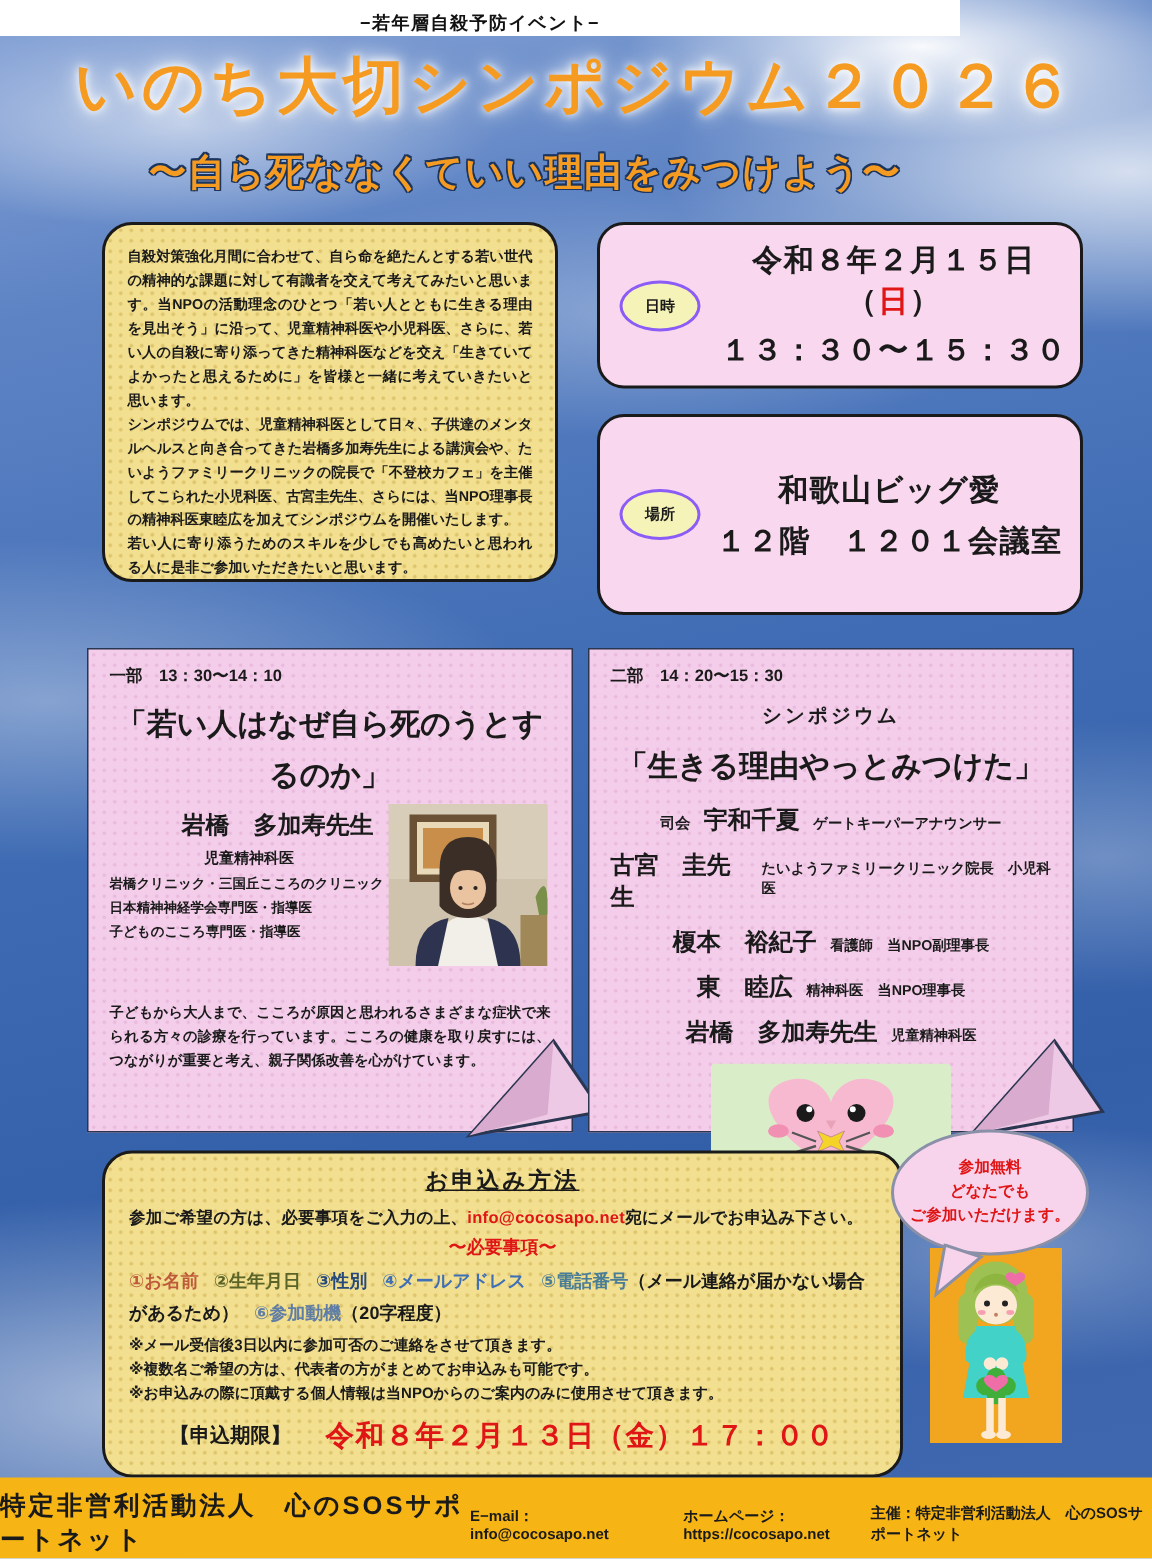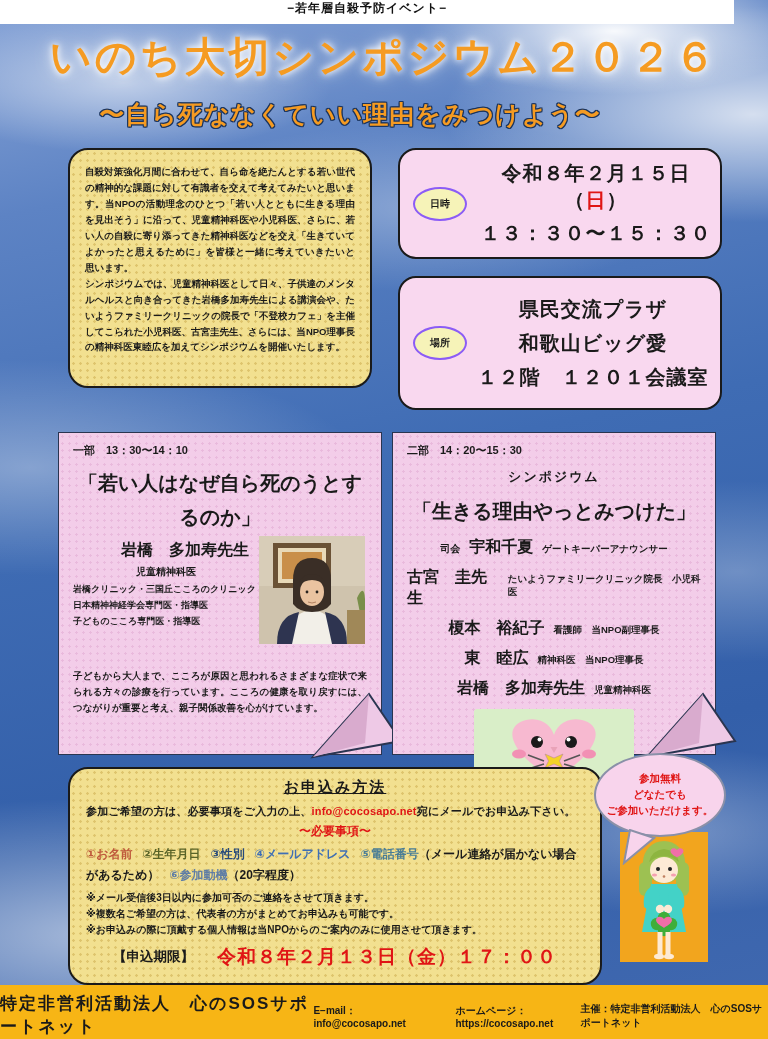--- a/index.html
+++ b/index.html
@@ -13,22 +13,22 @@
       radial-gradient(ellipse 430px 150px at 98% 11%, rgba(255,255,255,.75), rgba(255,255,255,0) 72%),
       radial-gradient(ellipse 300px 100px at 16% 8%,  rgba(255,255,255,.55), rgba(255,255,255,0) 70%),
       radial-gradient(ellipse 380px 120px at 55% 20%, rgba(255,255,255,.30), rgba(255,255,255,0) 70%),
       radial-gradient(ellipse 460px 150px at 4% 45%,  rgba(255,255,255,.35), rgba(255,255,255,0) 72%),
       radial-gradient(ellipse 340px 130px at 96% 55%, rgba(255,255,255,.28), rgba(255,255,255,0) 70%),
       radial-gradient(ellipse 520px 190px at 12% 90%, rgba(255,255,255,.55), rgba(255,255,255,0) 72%),
       radial-gradient(ellipse 320px 120px at 88% 80%, rgba(255,255,255,.30), rgba(255,255,255,0) 70%),
       linear-gradient(168deg,#8aa6d8 0%, #5d83c4 18%, #3f6cb4 45%, #335fa9 72%, #4169b0 100%);
   }
 
-  .tagline-strip{ position:absolute; left:0; top:0; width:734px; height:24px;
-    background:#ffffff; display:flex; align-items:flex-start; justify-content:center; }
+  .tagline-strip{ position:absolute; left:0; top:0; width:640px; height:24px;
+    background:#ffffff; display:flex; align-items:flex-end; justify-content:center; }
   .tagline-strip span{ font-size:12px; color:#111; letter-spacing:1px; }
 
   .main-title{ position:absolute; left:0; top:30px; width:768px; text-align:center;
     font-size:41px; letter-spacing:3px; color:#f59b22;
     text-shadow:0 0 6px #fff, 0 0 12px rgba(255,255,255,.9), 0 0 22px rgba(255,255,255,.6); }
   .subtitle{ position:absolute; left:0; top:98px; width:700px; text-align:center;
     font-size:25px; letter-spacing:1px; color:#f59b22;
     text-shadow:-1px 0 0 #1c355e, 1px 0 0 #1c355e, 0 -1px 0 #1c355e, 0 1px 0 #1c355e,
                 -1px -1px 0 #1c355e, 1px 1px 0 #1c355e, -1px 1px 0 #1c355e, 1px -1px 0 #1c355e; }
 
@@ -118,34 +118,34 @@
   <div class="tagline-strip">
     <span>−若年層自殺予防イベント−</span>
   </div>
 
   <div class="main-title">いのち大切シンポジウム２０２６</div>
   <div class="subtitle">〜自ら死ななくていい理由をみつけよう〜</div>
 
   <div class="intro-box ybox">
     <p>自殺対策強化月間に合わせて、自ら命を絶たんとする若い世代の精神的な課題に対して有識者を交えて考えてみたいと思います。当NPOの活動理念のひとつ「若い人とともに生きる理由を見出そう」に沿って、児童精神科医や小児科医、さらに、若い人の自殺に寄り添ってきた精神科医などを交え「生きていてよかったと思えるために」を皆様と一緒に考えていきたいと思います。</p>
     <p>シンポジウムでは、児童精神科医として日々、子供達のメンタルヘルスと向き合ってきた岩橋多加寿先生による講演会や、たいようファミリークリニックの院長で「不登校カフェ」を主催してこられた小児科医、古宮圭先生、さらには、当NPO理事長の精神科医東睦広を加えてシンポジウムを開催いたします。</p>
+    <p>若い人に寄り添うためのスキルを少しでも高めたいと思われる人に是非ご参加いただきたいと思います。</p>
   </div>
 
   <div class="dt-box pbox">
     <div class="badge">日時</div>
     <div class="dt-lines">
       <div class="ln"><span>令和８年２月１５日（</span><span class="red">日</span><span>）</span></div>
       <div class="ln">１３：３０〜１５：３０</div>
     </div>
   </div>
 
   <div class="venue-box pbox">
     <div class="badge">場所</div>
     <div class="venue-lines">
-      <div class="ln">県民交流プラザ</div>
       <div class="ln">和歌山ビッグ愛</div>
       <div class="ln">１２階　１２０１会議室</div>
     </div>
   </div>
 
   <div class="panel panel1">
     <div class="session">一部　13：30〜14：10</div>
     <div class="big-title">「若い人はなぜ自ら死のうとするのか」</div>
     <div class="p1-body">
       <div class="p1-name">岩橋　多加寿先生</div>

